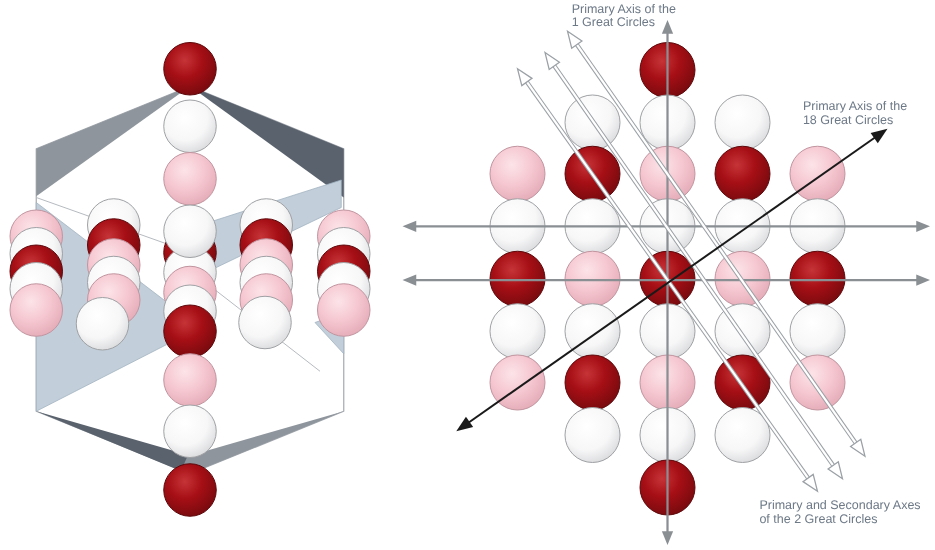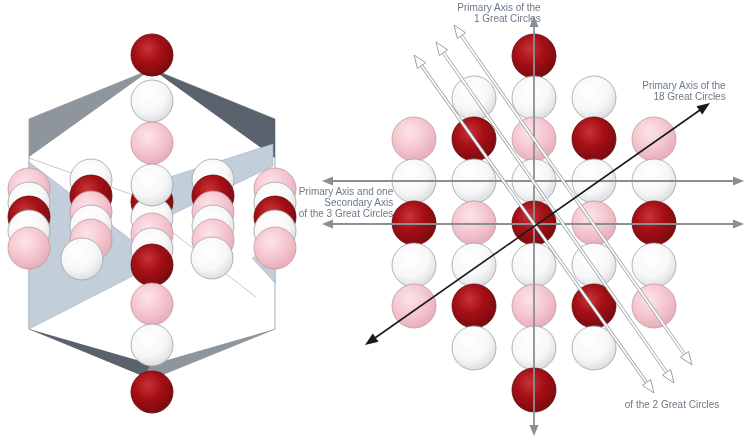--- a/index.html
+++ b/index.html
@@ -1,19 +1,19 @@
 <!DOCTYPE html>
 <html><head>
 <meta charset="utf-8">
 <style>
   html,body{margin:0;padding:0;background:#ffffff;}
   .canvas{position:relative;width:748px;height:440px;background:#ffffff;overflow:hidden;
           font-family:"Liberation Sans", sans-serif;}
   #diagram-svg{position:absolute;left:0;top:0;}
-  .axis-label{position:absolute;transform:translateX(-50%);text-align:right;
+  .axis-label{position:absolute;transform:translateX(-50%);text-align:left;
               font-size:10px;line-height:11px;color:#6d7987;white-space:nowrap;}
 </style>
 </head>
 <body>
 
 <div class="canvas">
   <svg id="diagram-svg" width="748" height="440" viewBox="0 0 748 440">
       <defs>
         <radialGradient id="gradRed" cx="40%" cy="34%" r="72%">
           <stop offset="0%" stop-color="#c63438"></stop>
@@ -161,22 +161,18 @@
   <div class="axis-label" style="left:499px;top:2px">
     <div>Primary Axis of the</div>
     <div>1 Great Circles</div>
   </div>
 
   <div class="axis-label" style="left:684px;top:80px">
     <div>Primary Axis of the</div>
     <div>18 Great Circles</div>
   </div>
 
-  <div class="axis-label" style="left:346px;top:186px">
-    <div>Primary Axis and one</div>
-    <div>Secondary Axis</div>
-    <div>of the 3 Great Circles</div>
-  </div>
 
   <div class="axis-label" style="left:672px;top:399px">
+    <div>Primary and Secondary Axes</div>
     <div>of the 2 Great Circles</div>
   </div>
 </div>
 
 </body></html>

